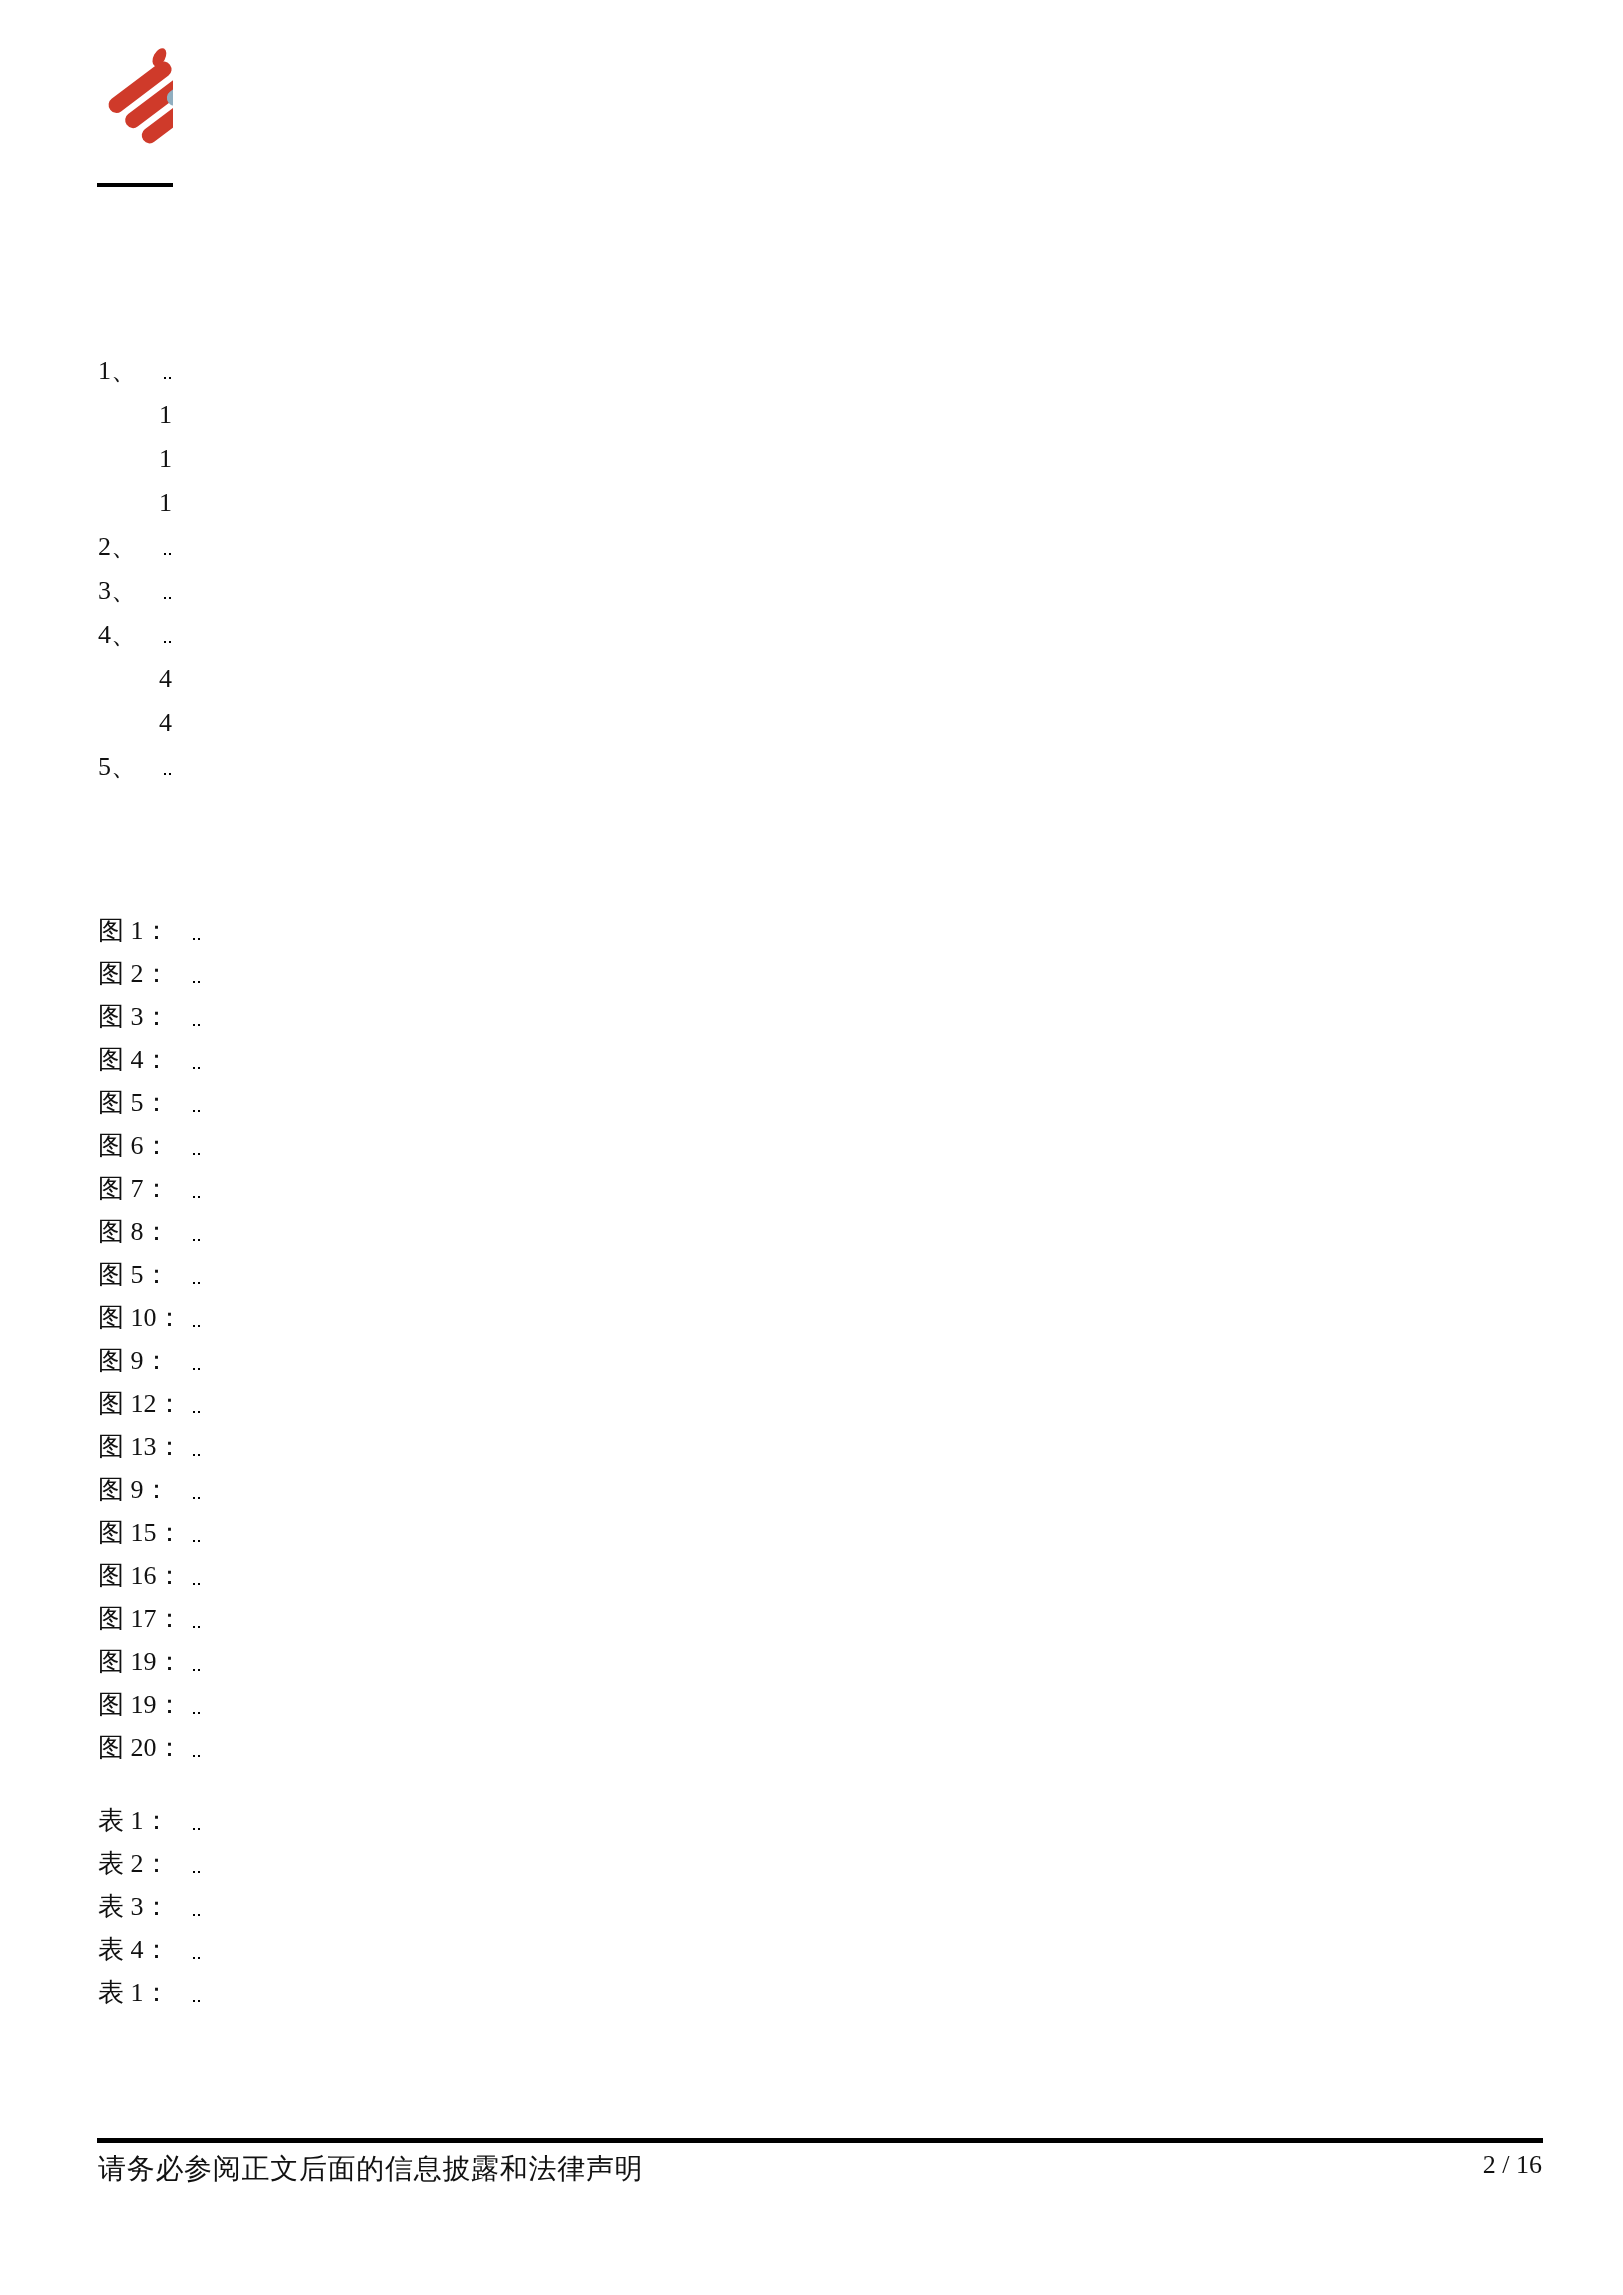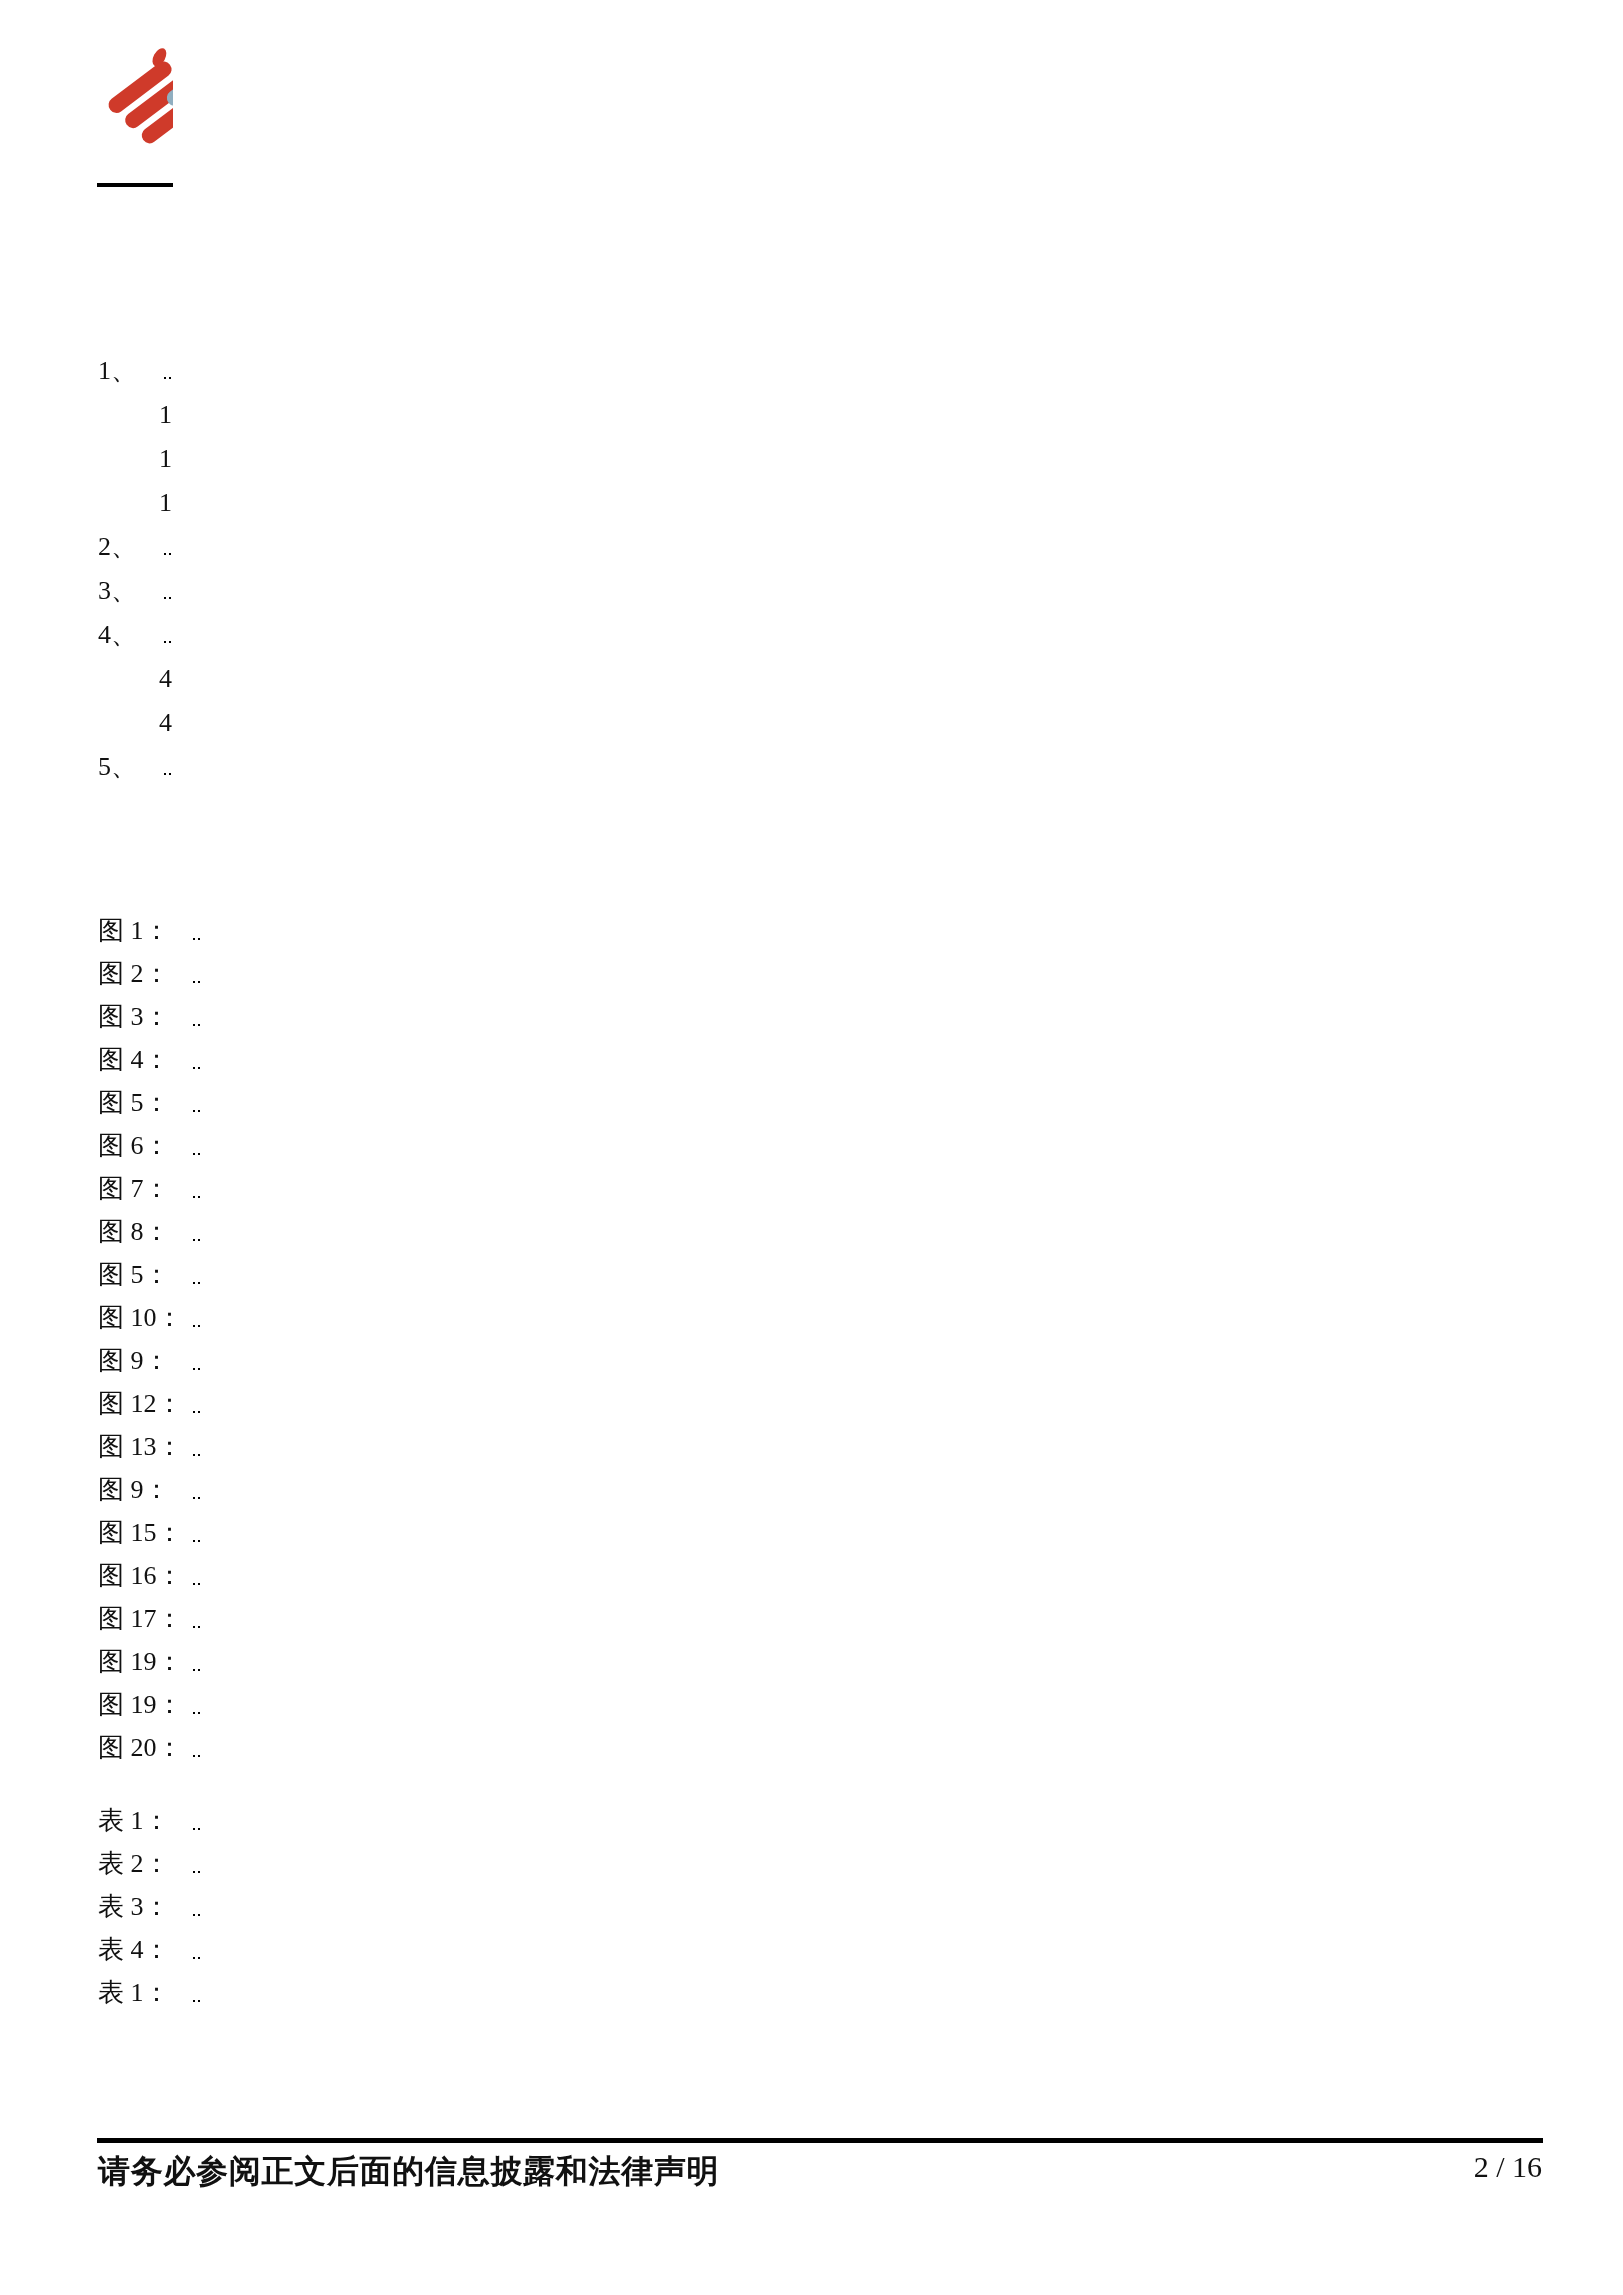--- a/index.html
+++ b/index.html
@@ -50,22 +50,22 @@
     border-bottom:2.6px dotted #000;margin:0 2px 6.5px 5.2px;height:0;
   }
   .row .page{flex:0 0 auto;}
   .tab-list{margin-top:30px;}
   
   .rule-bottom{position:absolute;left:97px;right:80px;top:2138px;height:4.6px;background:#000;}
   .footer-row{
     position:absolute;left:98px;right:81px;top:2150px;
     display:flex;justify-content:space-between;align-items:flex-start;
   }
-  .disclaimer{font-weight:bold;font-size:32px;letter-spacing:0.7px;}
-  .page-indicator{font-size:30px;}
+  .disclaimer{font-weight:normal;font-size:28px;letter-spacing:0.7px;}
+  .page-indicator{font-size:26px;}
 </style>
 </head>
 <body>
 
 <div class="page">
 
   <div class="logo">
     <svg viewBox="-10 -12 225 175" aria-hidden="true">
       <g fill="#cf3a2a">
         <ellipse cx="56" cy="4" rx="10" ry="17" transform="rotate(28 56 4)"></ellipse>

